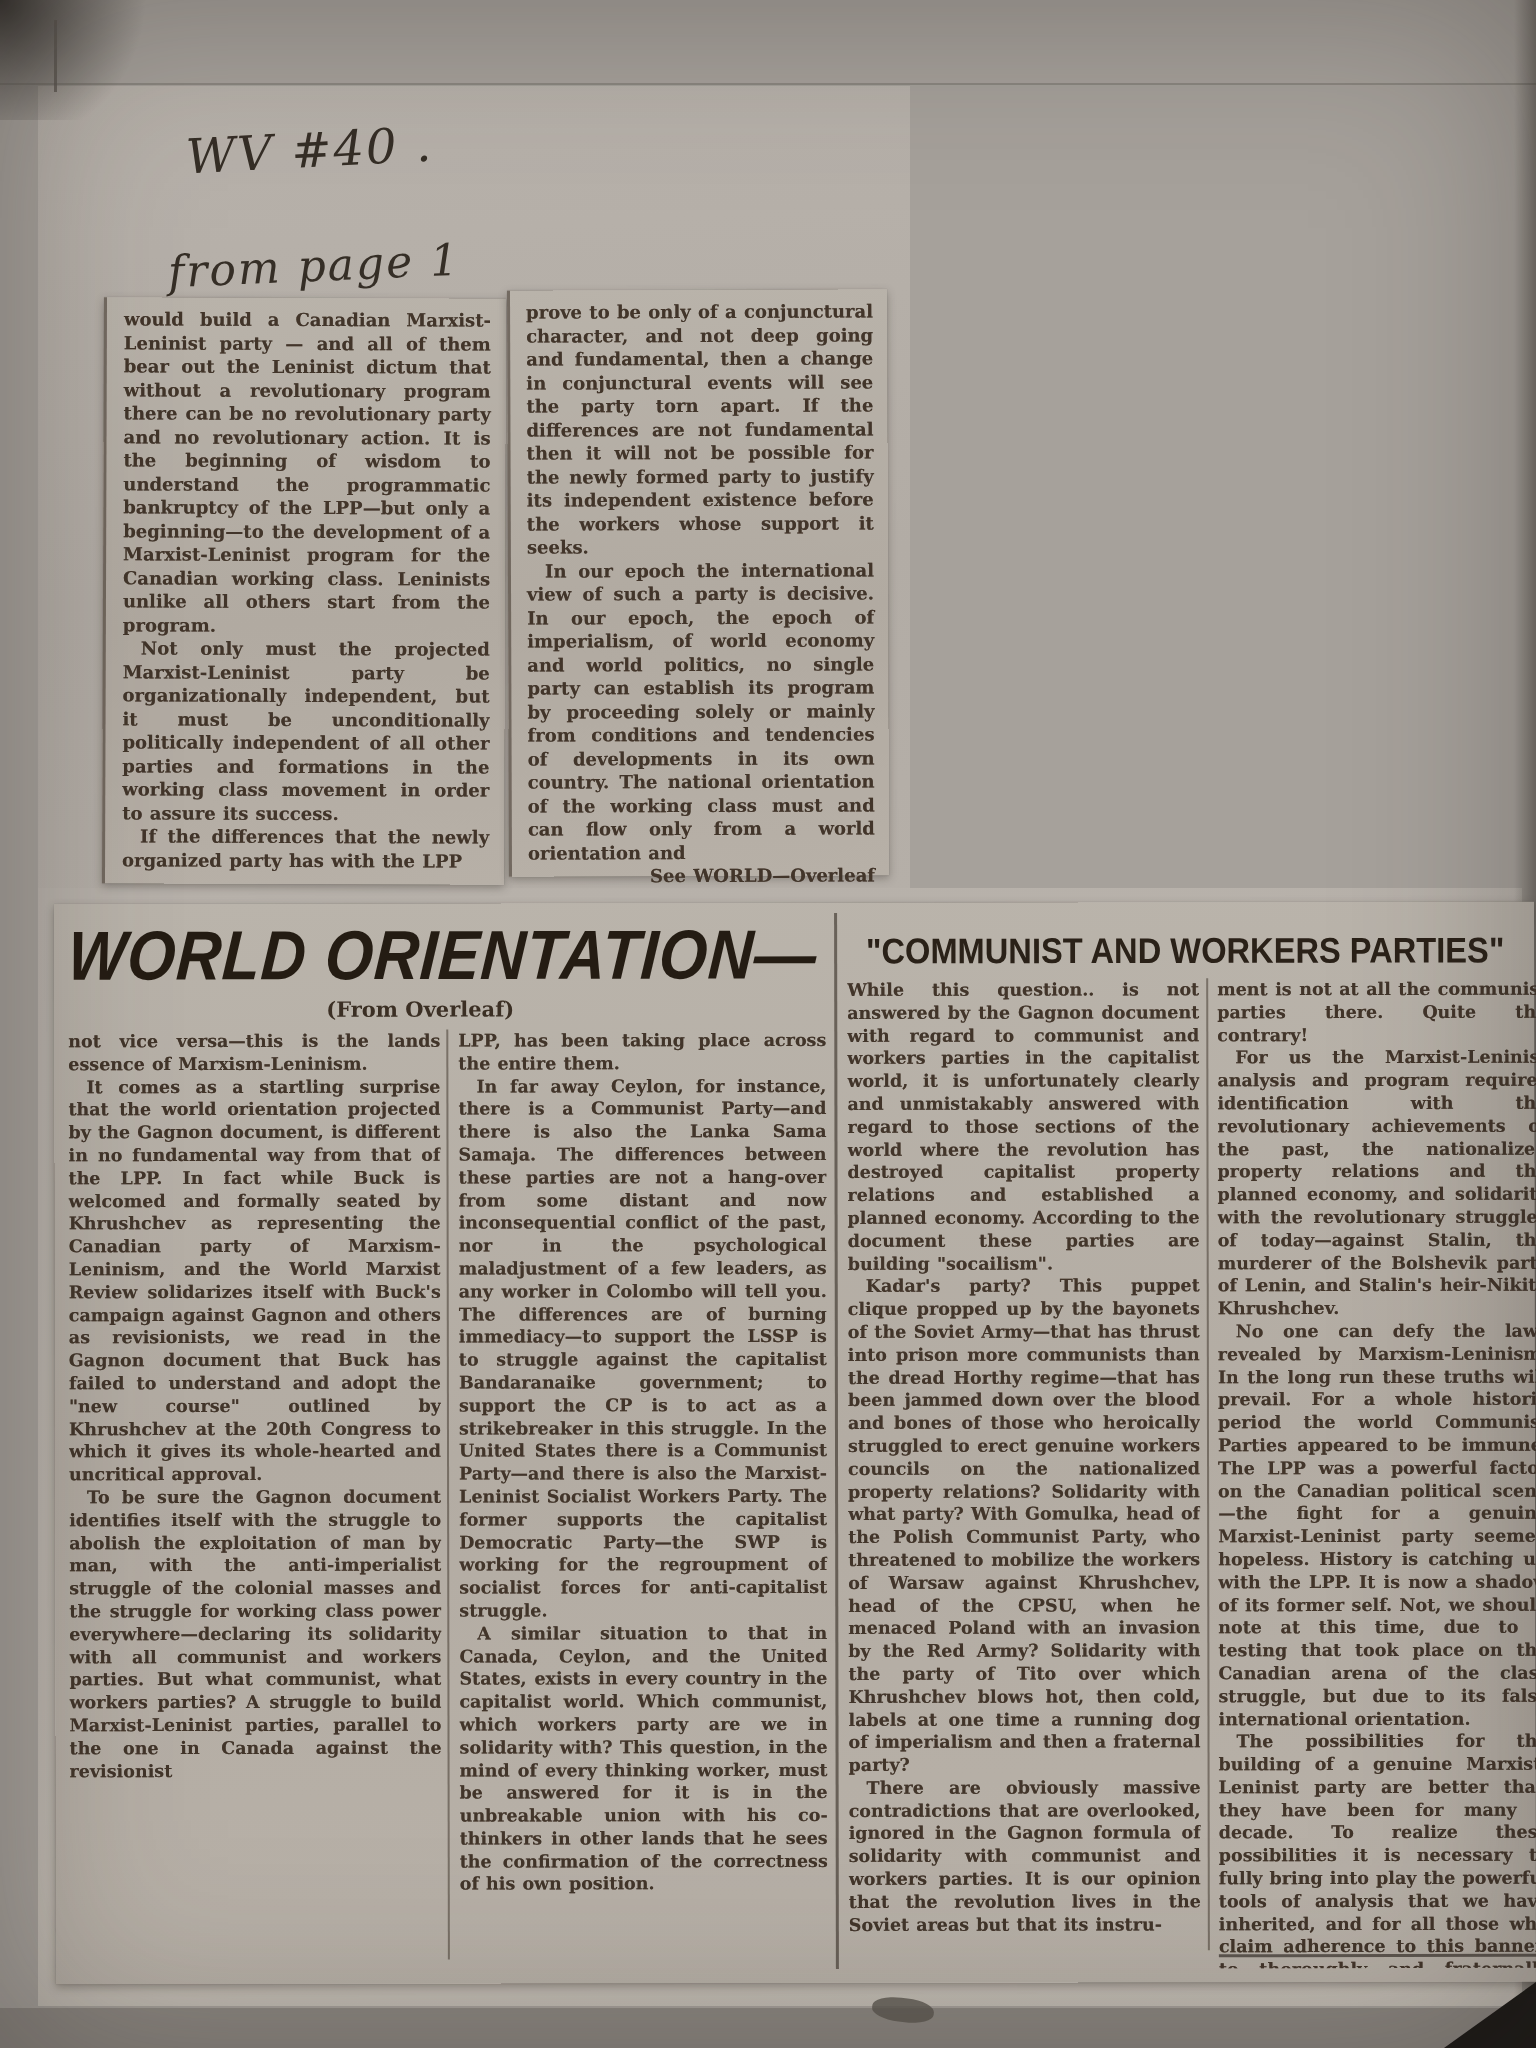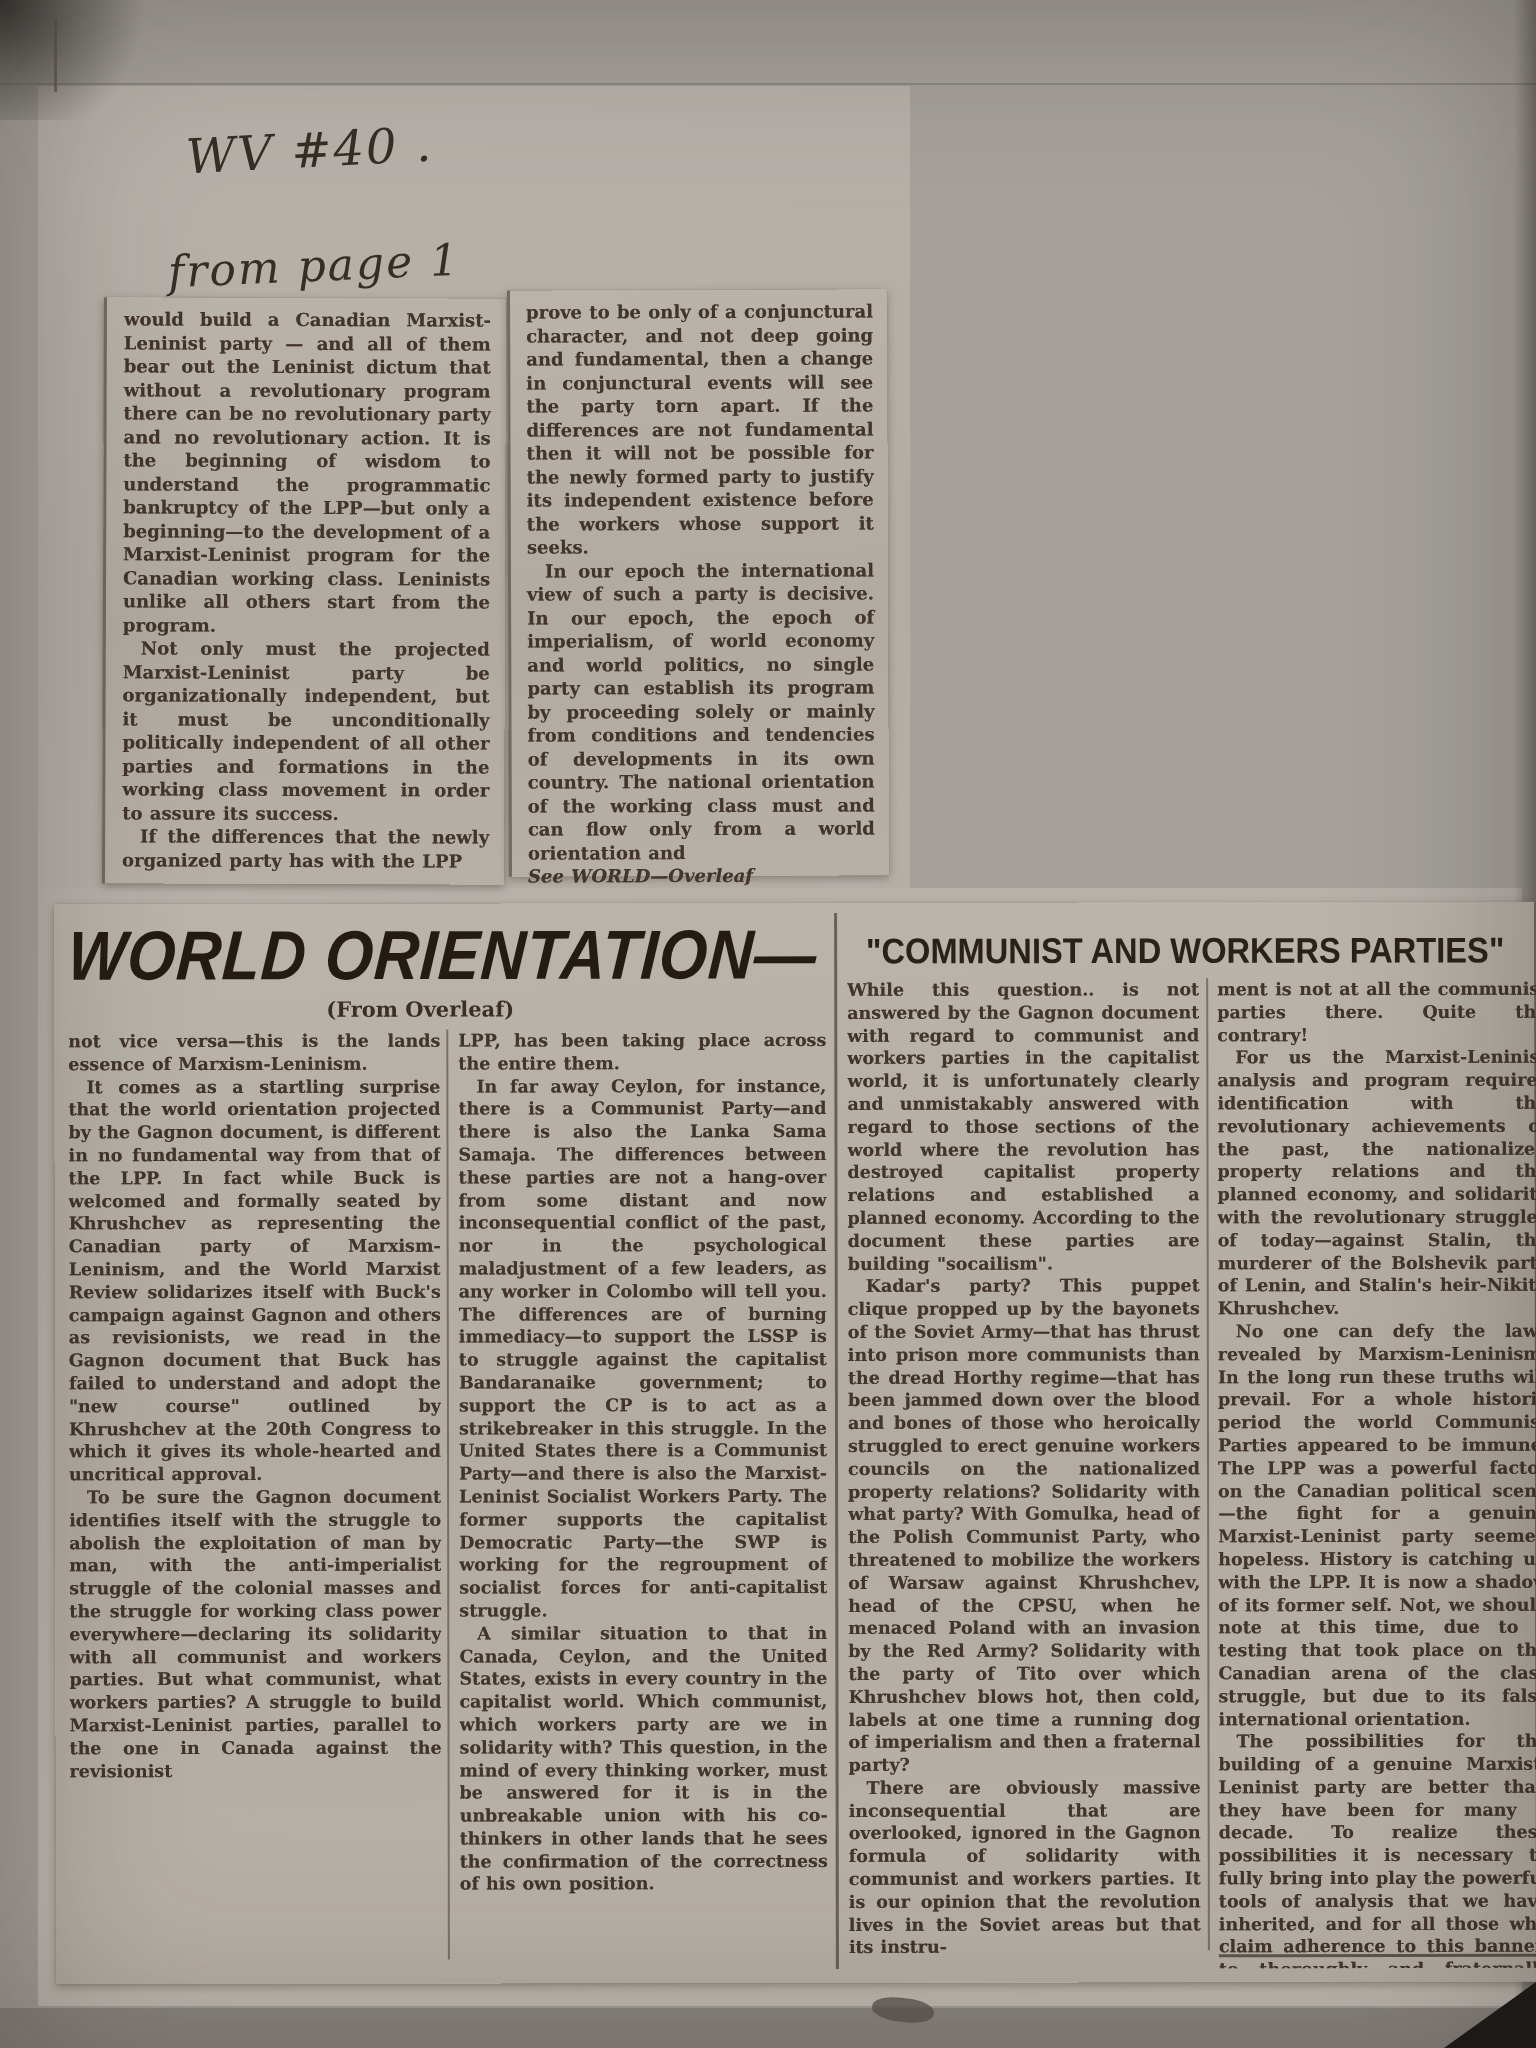--- a/index.html
+++ b/index.html
@@ -87,21 +87,21 @@
     transform:rotate(-.1deg);
     background:linear-gradient(178deg,#bab4ab 0%,#b3aca3 50%,#b8b1a8 100%);
   }
   
   .news { text-align:justify; font-family:"DejaVu Serif", serif; font-weight:700; color:#42352a;
           text-shadow:0 0 .5px rgba(66,53,42,.55); }
   .news p { margin:0; text-indent:18px; }
   .news p.cont { text-indent:0; }
   .top-news { font-size:18px; line-height:23.5px; word-spacing:1px; }
   .bottom-news { font-size:17.5px; line-height:22.8px; word-spacing:1px; }
-  .see-ref { text-align:left; margin-top:8px; text-indent:0 !important; font-weight:700;font-style:italic; }
+  .see-ref { text-align:right; margin-top:8px; text-indent:0 !important; font-weight:700; }
   
   .wo-head {
     position:absolute; left:16px; top:16px; width:775px;
     font-family:"Liberation Sans", sans-serif;
     font-weight:bold; font-style:italic;
     font-size:62px; line-height:64px; letter-spacing:1px;
     color:#241c13; white-space:nowrap;
     transform:scaleY(1.12) skewX(-4deg); transform-origin:left top;
   }
   .wo-sub {
@@ -176,21 +176,21 @@
     <p>A similar situation to that in Canada, Ceylon, and the United States, exists in every country in the capitalist world. Which communist, which workers party are we in solidarity with? This question, in the mind of every thinking worker, must be answered for it is in the unbreakable union with his co-thinkers in other lands that he sees the confirmation of the correctness of his own position.</p>
   </div>
 
   <div class="rule-v rule-m"></div>
 
   <div class="cwp-head">"COMMUNIST AND WORKERS PARTIES"</div>
 
   <div class="col cwp-col1 news bottom-news">
     <p class="cont">While this question.. is not answered by the Gagnon document with regard to communist and workers parties in the capitalist world, it is unfortunately clearly and unmistakably answered with regard to those sections of the world where the revolution has destroyed capitalist property relations and established a planned economy. According to the document these parties are building "socailism".</p>
     <p>Kadar's party? This puppet clique propped up by the bayonets of the Soviet Army—that has thrust into prison more communists than the dread Horthy regime—that has been jammed down over the blood and bones of those who heroically struggled to erect genuine workers councils on the nationalized property relations? Solidarity with what party? With Gomulka, head of the Polish Communist Party, who threatened to mobilize the workers of Warsaw against Khrushchev, head of the CPSU, when he menaced Poland with an invasion by the Red Army? Solidarity with the party of Tito over which Khrushchev blows hot, then cold, labels at one time a running dog of imperialism and then a fraternal party?</p>
-    <p>There are obviously massive inconsequential that are overlooked, ignored in the Gagnon formula of solidarity with communist and workers parties. It is our opinion that the revolution lives in the Soviet areas but that its instru-</p>
+    <p>There are obviously massive contradictions that are overlooked, ignored in the Gagnon formula of solidarity with communist and workers parties. It is our opinion that the revolution lives in the Soviet areas but that its instru-</p>
   </div>
 
   <div class="rule-v rule-2"></div>
 
   <div class="col cwp-col2 news bottom-news">
     <p class="cont">ment is not at all the communist parties there. Quite the contrary!</p>
     <p>For us the Marxist-Leninist analysis and program requires identification with the revolutionary achievements of the past, the nationalized property relations and the planned economy, and solidarity with the revolutionary struggles of today—against Stalin, the murderer of the Bolshevik party of Lenin, and Stalin's heir-Nikita Khrushchev.</p>
     <p>No one can defy the laws revealed by Marxism-Leninism. In the long run these truths will prevail. For a whole historic period the world Communist Parties appeared to be immune. The LPP was a powerful factor on the Canadian political scene—the fight for a genuine Marxist-Leninist party seemed hopeless. History is catching up with the LPP. It is now a shadow of its former self. Not, we should note at this time, due to a testing that took place on the Canadian arena of the class struggle, but due to its false international orientation.</p>
     <p>The possibilities for the building of a genuine Marxist-Leninist party are better than they have been for many a decade. To realize these possibilities it is necessary to fully bring into play the powerful tools of analysis that we have inherited, and for all those who claim adherence to this banner, to thoroughly and fraternally discuss and exchange views on all the problems involved.</p>
   </div>

